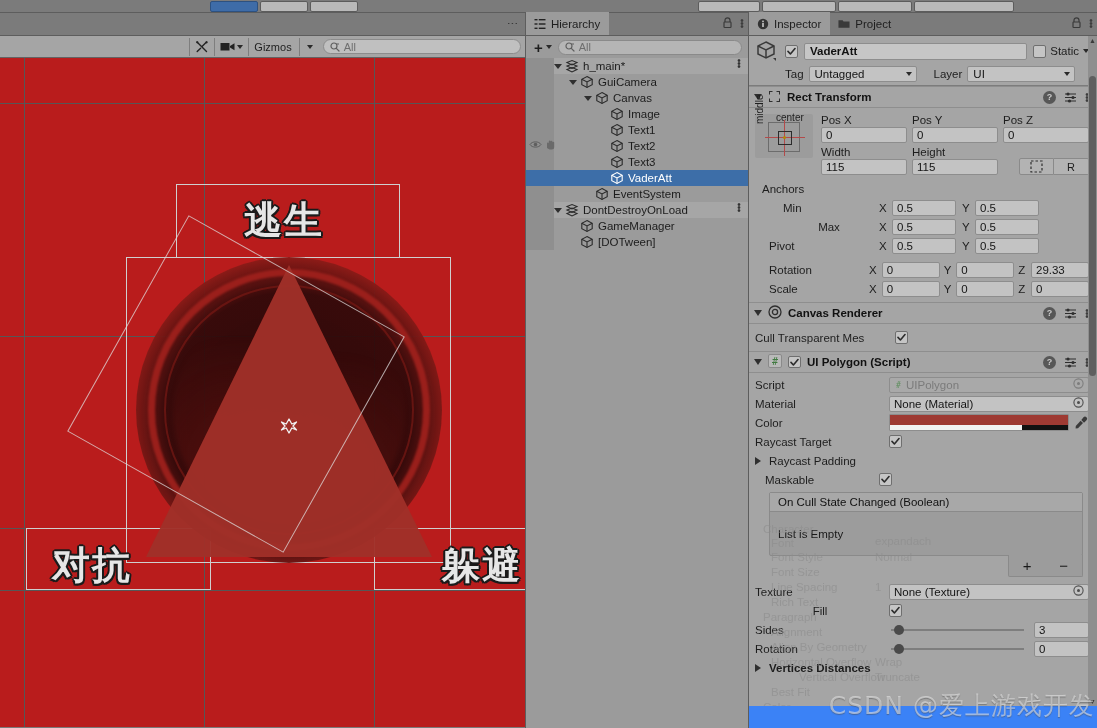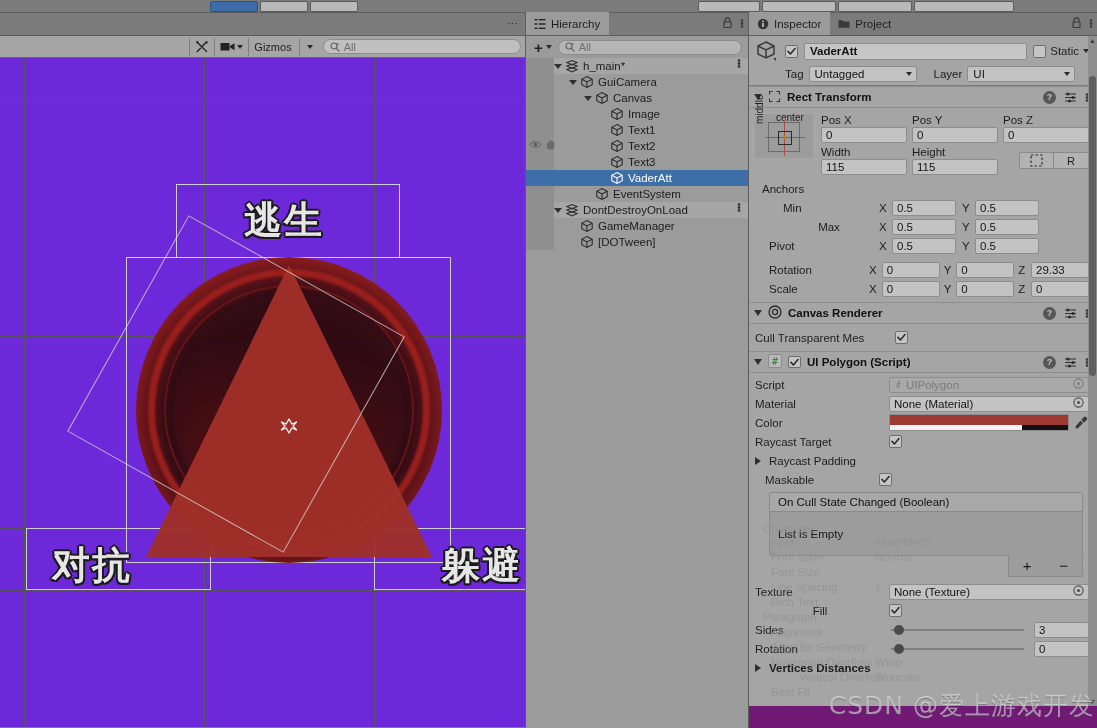--- a/index.html
+++ b/index.html
@@ -50,21 +50,21 @@
   }
   .caret-d{ width:0;height:0;border-left:3px solid transparent;border-right:3px solid transparent;border-top:4px solid #2a2a2a; }
   .stb-search{
     width:200px; height:15px; background:#c0c0c0; border:1px solid #8c8c8c;
     border-radius:8px; display:flex; align-items:center; padding:0 6px; gap:4px;
     margin-left:6px; color:#6e6e6e; font-size:11px;
   }
   .stb-search.wide{ flex:1; width:auto; }
 
   .scene-viewport{
-    position:relative; width:525px; height:669px; background:#6d28d9; overflow:hidden;
+    position:relative; width:525px; height:669px; background:#b91c1c; overflow:hidden;
   }
   .grid-line-v{ position:absolute; top:0; bottom:0; width:1px; background:#565656; }
   .grid-line-h{ position:absolute; left:0; right:0; height:1px; background:#565656; }
 
   .rect-outline{ position:absolute; border:1px solid #cfcfcf; }
 
   .cn-text{
     position:absolute; color:#e6e6e6; font-weight:bold;
     font-family:"DejaVu Sans","Liberation Sans",sans-serif;
     text-shadow:
@@ -157,21 +157,21 @@
   .h-ico{ width:14px; height:14px; margin-right:4px; flex:0 0 14px; display:inline-flex; align-items:center; justify-content:center;}
   .h-row .dots{
     position:absolute; right:7px; top:1px; color:#333; font-size:10px; line-height:3px; text-align:center; width:4px;
   }
   .h-row .dots span{ display:block; }
   .vis-icons{ position:absolute; left:3px; top:1px; display:flex; gap:2px; align-items:center; }
 
   
   .insp-panel{
     position:absolute; left:748px; top:13px; width:349px; height:715px;
-    background:#701a75; border-left:1px solid #5d5d5d;
+    background:#3b82f6; border-left:1px solid #5d5d5d;
   }
   .insp-body{ position:relative; height:670px; overflow:hidden; background:#a5a5a5; }
   .insp-scroll{
     position:absolute; right:0; top:0; width:9px; height:670px; background:#8f8f8f;
   }
   .insp-scroll .thumb{
     position:absolute; left:1px; top:0; width:7px; height:200px; background:#5f5f5f; border-radius:4px;
   }
   .insp-scroll .arw{ position:absolute; left:1px; font-size:7px; color:#3b3b3b; text-align:center; width:7px;}
 
@@ -735,21 +735,21 @@
                 </div>
               </div>
               <div style="flex:1;">
                 <div class="flabel">Pos Z</div>
                 <div class="field" style="margin-top:1px;">
                   <span>0</span>
                 </div>
               </div>
             </div>
 
-            <div style="display:flex; gap:5px; margin-top:3px;align-items:center;">
+            <div style="display:flex; gap:5px; margin-top:3px;">
               <div style="flex:1;">
                 <div class="flabel">Width</div>
                 <div class="field" style="margin-top:1px;">
                   <span>115</span>
                 </div>
               </div>
               <div style="flex:1;">
                 <div class="flabel">Height</div>
                 <div class="field" style="margin-top:1px;">
                   <span>115</span>

